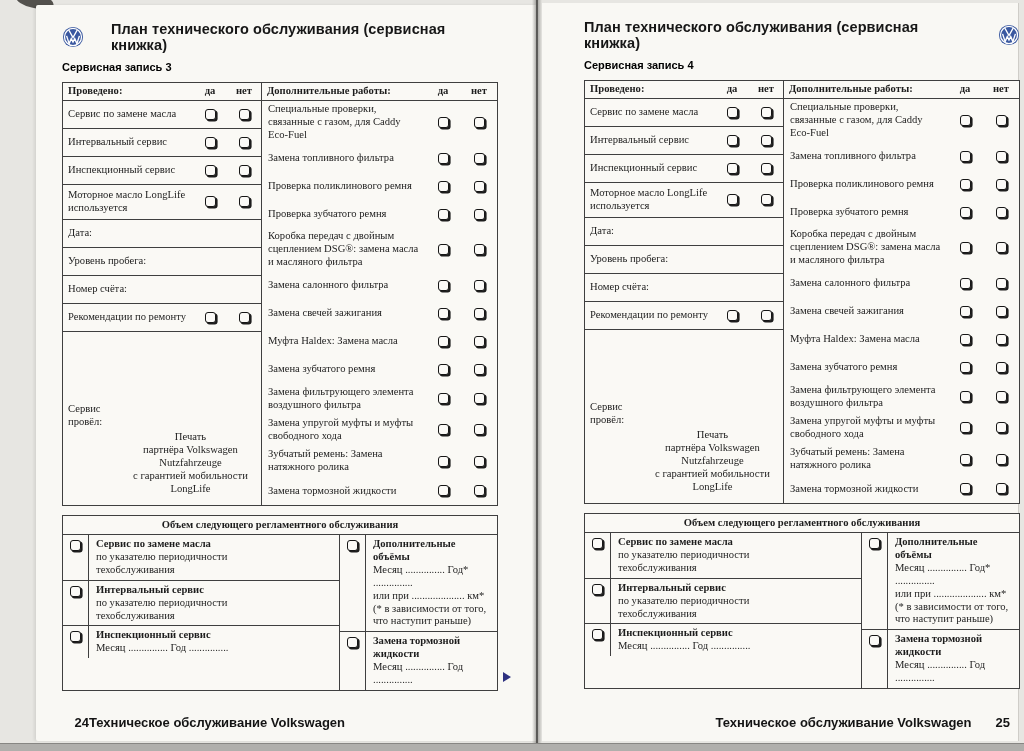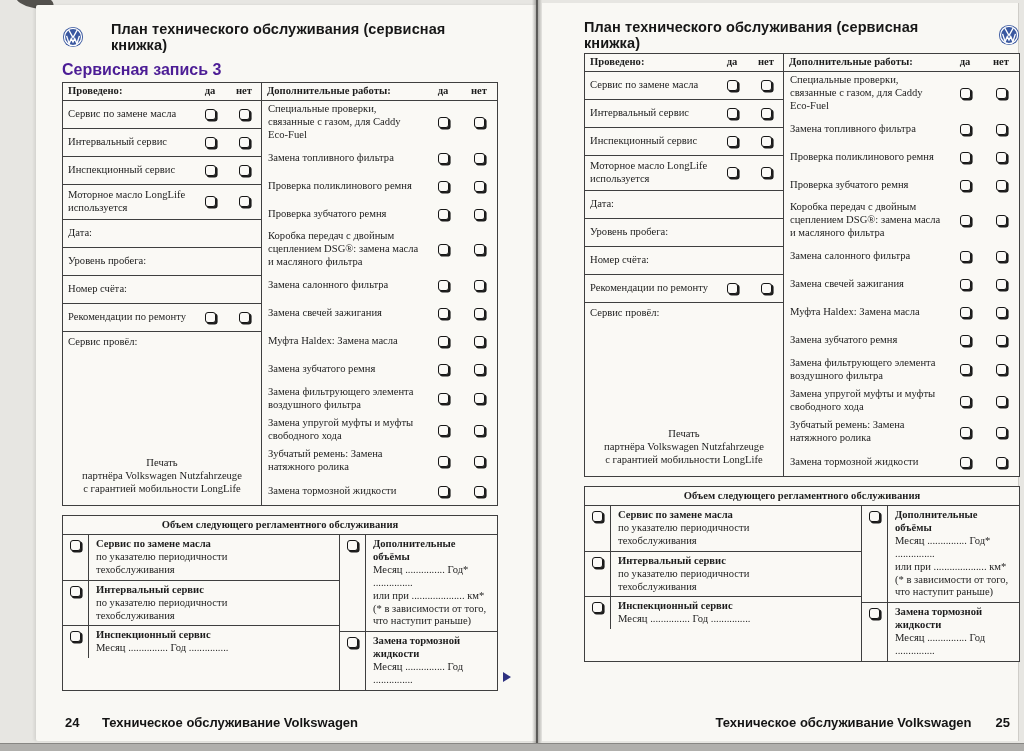--- a/index.html
+++ b/index.html
@@ -22,40 +22,40 @@
   .bottom-strip { position:absolute; left:0; top:743px; width:1024px; height:8px;
                   background:#b0afac; border-top:1px solid #878683; }
 
   
   .page-header { display:flex; align-items:center; gap:27px; height:24px; }
   .page-header.logo-right { flex-direction:row-reverse; }
   .page-title { font-family:"Liberation Sans", sans-serif; font-weight:bold; font-size:14.5px; color:#171717; letter-spacing:.1px; }
   .vw-logo { flex:0 0 auto; width:22px; height:22px; }
 
   .subtitle { margin-top:12px; height:15px; font-family:"Liberation Sans", sans-serif;
-              font-weight:bold; font-size:16px; color:#4c1d95; }
+              font-weight:bold; font-size:11px; color:#000000; }
 
   
   .serif { font-size:10.6px; color:#1d1d1d; line-height:1.22; }
   .main-table { display:flex; margin-top:6px; height:424px; border:1px solid #3f3f3f; background:#faf9f5; }
   .repeat-host { display:contents; }
   .mt-left { width:199px; border-right:1px solid #3f3f3f; display:flex; flex-direction:column; }
-  .mt-right { flex:1; display:flex; flex-direction:column; justify-content:flex-end; }
+  .mt-right { flex:1; display:flex; flex-direction:column; justify-content:center; }
   .mt-hrow { display:flex; align-items:center; border-bottom:1px solid #3f3f3f; min-height:18px; font-weight:bold; }
   .mt-hrow .hl { flex:1; padding-left:5px; }
   .mt-row { display:flex; align-items:center; padding:4px 0; min-height:28px; }
   .mt-left .mt-row { border-bottom:1px solid #3f3f3f; }
   .mt-row .lbl { flex:1; padding:0 2px 0 5px; }
   .mt-right .lbl { padding-left:6px; }
   .pair { display:flex; }
   .bcol { width:34px; display:flex; justify-content:center; text-align:center; }
   .mt-right .bcol { width:36px; }
   .cb { display:inline-block; width:11px; height:11px; border:1.4px solid #161616; border-radius:3px;
         background:#fbfaf7; box-shadow:1.6px 1.6px 0 #1d1d1d; }
-  .mt-serviced { flex:1; display:flex; flex-direction:column; padding:4px 5px 9px; }
+  .mt-serviced { flex:1; display:flex; flex-direction:row; padding:4px 5px 9px;align-items:center; }
   .stamp { margin-top:auto; text-align:center; white-space:pre-line; }
 
   
   .nx-wrap { position:relative; margin-top:9px; }
   .nx-table { border:1px solid #3f3f3f; background:#faf9f5; }
   .nx-title { text-align:center; font-weight:bold; border-bottom:1px solid #3f3f3f; padding:3px 0 2px; }
   .nx-body { display:flex; }
   .nx-left { width:277px; border-right:1px solid #3f3f3f; display:flex; flex-direction:column; }
   .nx-row { display:flex; min-height:42px; }
   .nx-left .nx-row + .nx-row, .nx-left .repeat-host .nx-row:nth-child(n+3) { border-top:1px solid #3f3f3f; }
@@ -68,21 +68,21 @@
   .nx-right { flex:1; display:flex; flex-direction:column; }
   .nx-right .nx-row.r1 { flex:1; }
   .nx-right .nx-row.r2 { border-top:1px solid #3f3f3f; min-height:31px; }
   .gapline { }
   .next-arrow { position:absolute; right:-13px; bottom:9px; width:0; height:0;
                 border-left:8px solid #2e3180; border-top:5px solid transparent; border-bottom:5px solid transparent; }
 
   
   .footer { position:absolute; left:0; bottom:11px; width:100%; display:flex; align-items:baseline;
             font-family:"Liberation Sans", sans-serif; font-weight:bold; font-size:13px; color:#141414; }
-  #page1 .footer { padding-left:29px; }
+  #page1 .footer { padding-left:16px;text-align:right; }
   #page1 .footer .num { width:37px; }
   #page2 .footer { justify-content:flex-end; padding-right:8px; }
   #page2 .footer .num { margin-left:24px; }
 </style>
 </head>
 <body>
 
 <div id="scan">
   <div class="corner-mark"></div>
 
@@ -458,20 +458,21 @@
     <div class="content">
       <div class="page-header logo-right">
         <svg class="vw-logo" viewBox="-12 -12 24 24">
           <circle r="11" fill="#3a58a0"></circle>
           <circle r="9.3" fill="none" stroke="#ffffff" stroke-width="1.4"></circle>
           <path d="M -4.6 -7.6 L 0 0.6 L 4.6 -7.6" fill="none" stroke="#ffffff" stroke-width="1.5"></path>
           <path d="M -7 -1.2 L -4.2 7.2 L -1.9 1.8 L 0 5.4 L 1.9 1.8 L 4.2 7.2 L 7 -1.2" fill="none" stroke="#ffffff" stroke-width="1.5"></path>
         </svg>
         <span class="page-title">План технического обслуживания (сервисная книжка)</span>
       </div>
+      <div class="subtitle">Сервисная запись 4</div>
 
       <div class="main-table serif">
         <div class="mt-left">
           <div class="mt-hrow">
             <span class="hl">Проведено:</span>
             <span class="bcol">да</span>
             <span class="bcol">нет</span>
           </div>
           <div class="repeat-host">
             

